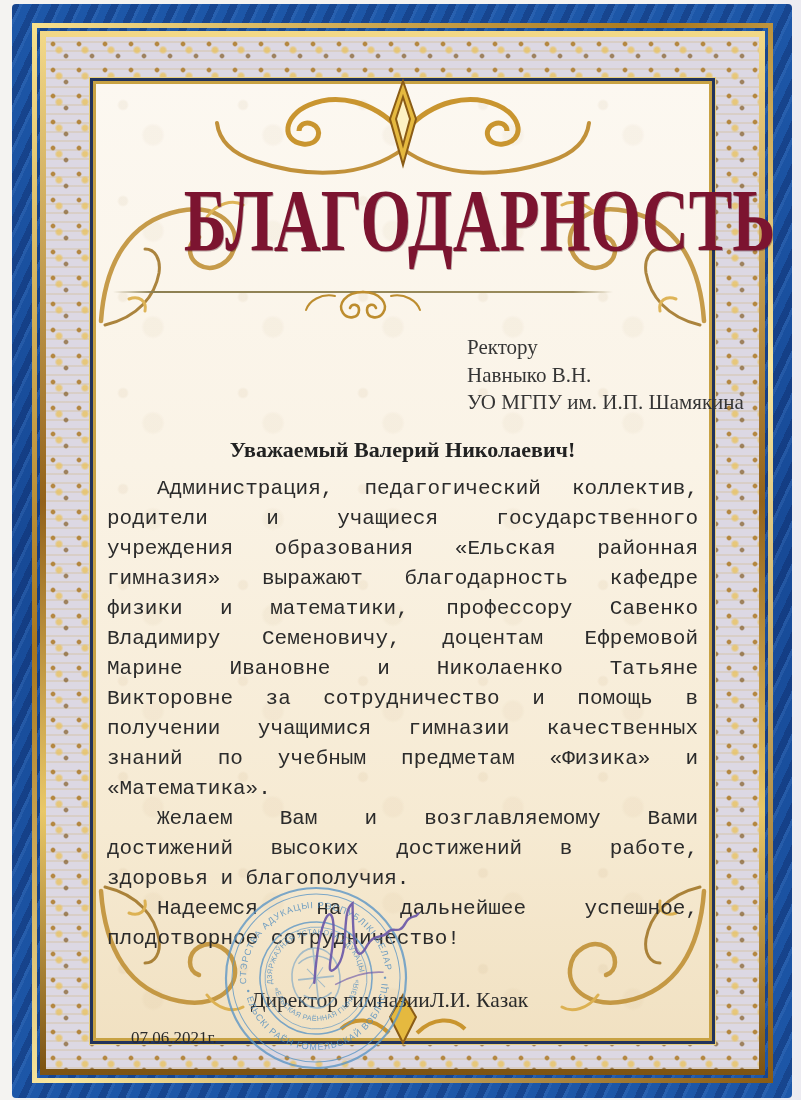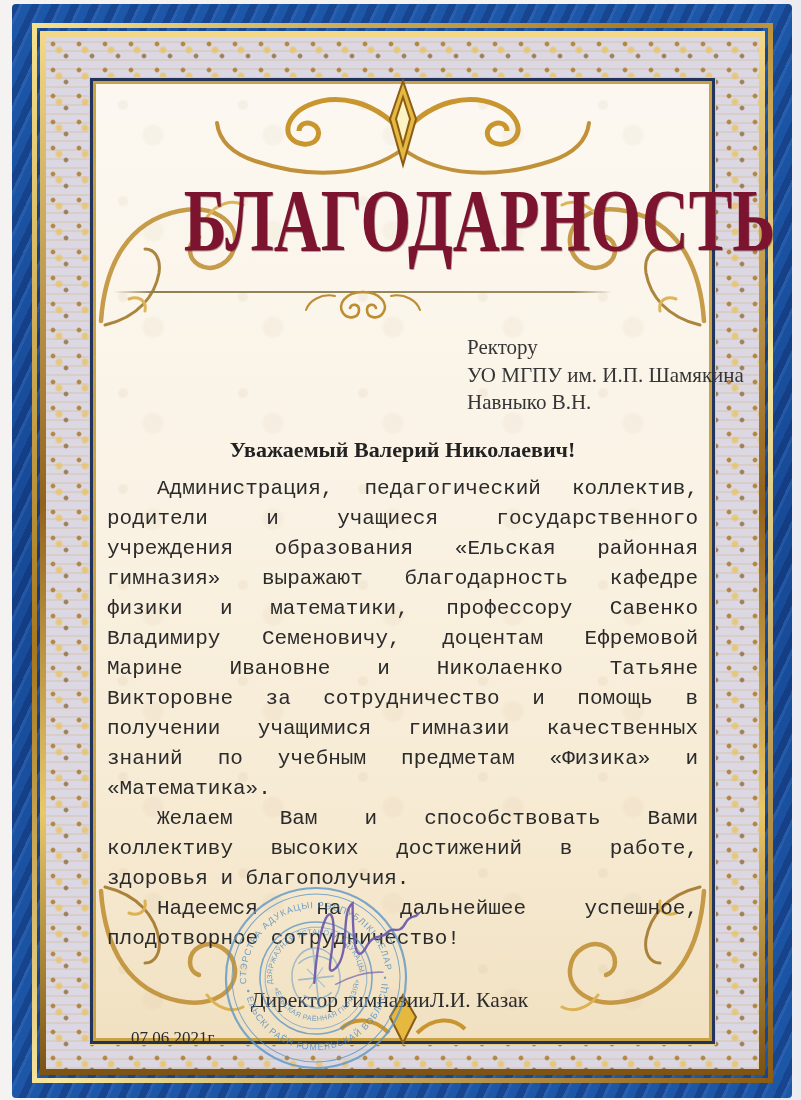--- a/index.html
+++ b/index.html
@@ -159,29 +159,29 @@
           <path id="dv-s" d="M60,2 C42,2 34,15 40,23 C45,30 56,28 56,20 C56,14 49,13 47,18"></path>
           <use href="#dv-s" transform="translate(120,0) scale(-1,1)"></use>
           <path id="dv-l" d="M32,6 C18,3 6,11 3,20" stroke-width="2"></path>
           <use href="#dv-l" transform="translate(120,0) scale(-1,1)"></use>
         </g>
       </svg>
     </div>
 
     <div class="address">
       <div>Ректору</div>
+      <div>Навныко В.Н.</div>
       <div>УО МГПУ им. И.П. Шамякина</div>
-      <div>Навныко В.Н.</div>
     </div>
 
     <div class="salutation">Уважаемый Валерий Николаевич!</div>
 
     <div class="body-text">
       <p>Администрация, педагогический коллектив, родители и учащиеся государственного учреждения образования «Ельская районная гимназия» выражают благодарность кафедре физики и математики, профессору Савенко Владимиру Семеновичу, доцентам Ефремовой Марине Ивановне и Николаенко Татьяне Викторовне за сотрудничество и помощь в получении учащимися гимназии качественных знаний по учебным предметам «Физика» и «Математика».</p>
-      <p>Желаем Вам и способствовать Вами коллективу высоких достижений в работе, здоровья и благополучия.</p>
+      <p>Желаем Вам и возглавляемому Вами достижений высоких достижений в работе, здоровья и благополучия.</p>
       <p>Надеемся на дальнейшее успешное, плодотворное сотрудничество!</p>
     </div>
 
     <div class="footer">
       <span>Директор гимназии</span>
       <span>Л.И. Казак</span>
     </div>
     <div class="date">07.06.2021г.</div>
   </div>
 

